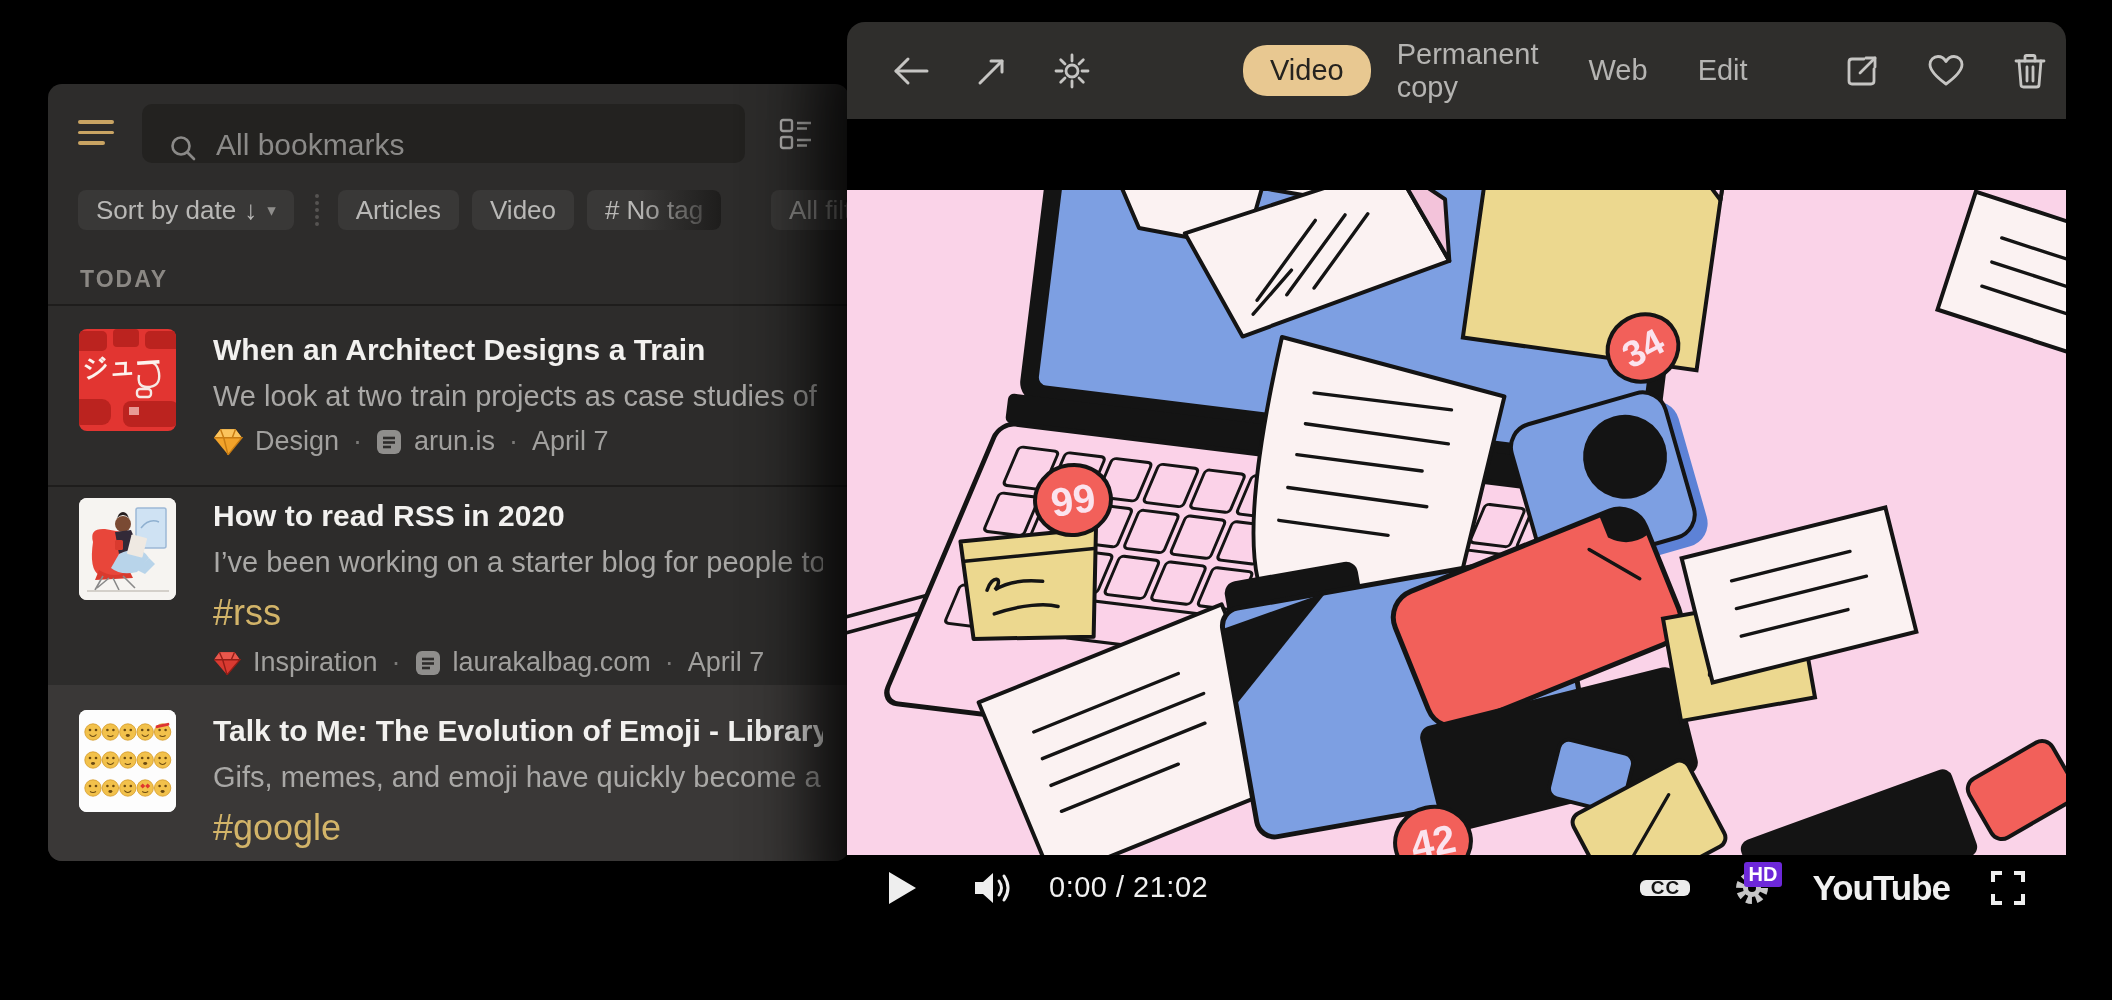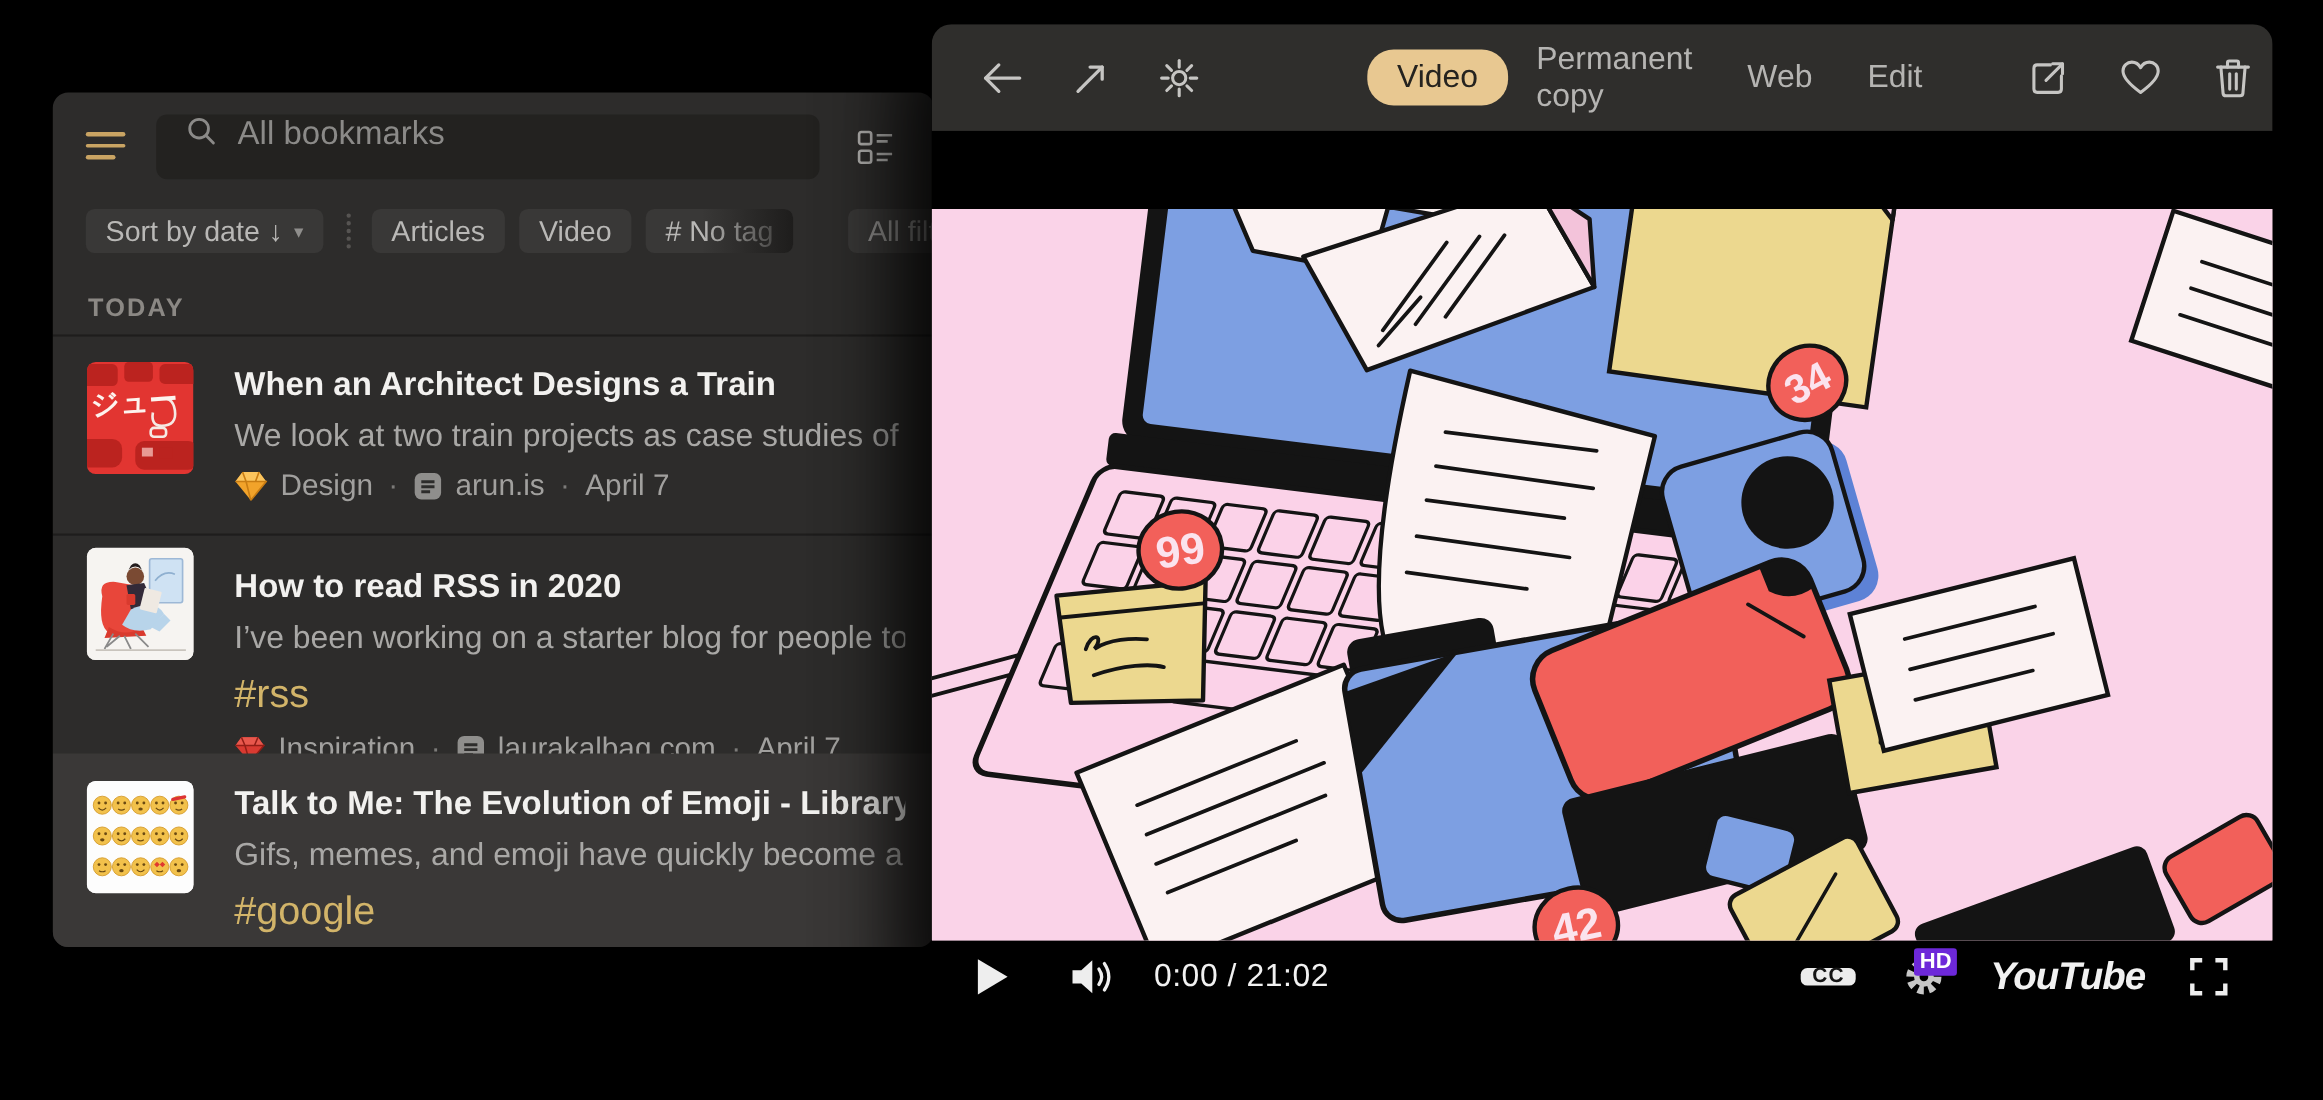--- a/index.html
+++ b/index.html
@@ -7,21 +7,21 @@
           font-family:"Liberation Sans",sans-serif;-webkit-font-smoothing:antialiased;}
 
   
   .bm-window{position:absolute;left:48px;top:84px;width:801px;height:777px;
              background:#2d2c2b;border-radius:14px;overflow:hidden;}
   .bm-header{position:absolute;left:0;top:0;width:100%;height:100px;}
   .hamburger{position:absolute;left:30px;top:36px;width:36px;height:26px;cursor:pointer;}
   .hamburger i{display:block;height:3.5px;border-radius:2px;background:#c9a463;margin-bottom:7px;}
   .hamburger i:nth-child(3){width:27px;}
   .search-box{position:absolute;left:94px;top:20px;width:603px;height:59px;background:#232220;
-              border-radius:10px;display:flex;align-items:flex-start;padding:0 0 0 26px;box-sizing:border-box;}
+              border-radius:10px;display:flex;align-items:flex-end;padding:0 0 0 26px;box-sizing:border-box;}
   .search-box svg{flex:0 0 auto;margin-right:16px;}
   .search-input{background:transparent;border:none;outline:none;color:#cfcecc;font-size:30px;
                 font-family:"Liberation Sans",sans-serif;width:420px;}
   .search-input::placeholder{color:#8b8a88;opacity:1;}
   .view-btn{position:absolute;left:730px;top:32px;width:36px;height:36px;}
 
   .filter-row{position:absolute;left:30px;top:106px;height:40px;display:flex;align-items:stretch;}
   .chip{background:#393837;border-radius:8px;color:#b9b8b6;font-size:26px;display:flex;
         align-items:center;padding:0 18px;white-space:nowrap;position:relative;}
   .chip .arrow{margin-left:8px;}
@@ -71,21 +71,21 @@
   .play-btn{width:30px;height:34px;margin-right:56px;}
   .vol-btn{width:42px;height:36px;margin-right:34px;}
   .time{color:#f1f1f1;font-size:29px;letter-spacing:.5px;}
   .vc-right{margin-left:auto;display:flex;align-items:center;}
   .cc-badge{width:50px;height:16px;background:#ececec;border-radius:6px;color:#151515;
             font-size:19px;font-weight:700;display:flex;align-items:center;justify-content:center;
             letter-spacing:1px;}
   .gear-hd{position:relative;width:44px;height:44px;margin-left:40px;}
   .hd-badge{position:absolute;right:-8px;top:-4px;background:#6d28d9;color:#fff;font-size:20px;
             font-weight:700;border-radius:3px;padding:1px 5px;}
-  .yt-logo{color:#f1f1f1;font-size:35px;font-weight:700;letter-spacing:-1px;margin-left:38px;font-style:italic;}
+  .yt-logo{color:#f1f1f1;font-size:35px;font-weight:700;letter-spacing:-1px;margin-left:38px;}
   .fs-btn{width:36px;height:36px;margin-left:40px;}
 </style>
 </head>
 <body>
 
 <div class="canvas">
 
   <div class="bm-window">
 
     <div class="bm-header">
@@ -201,21 +201,21 @@
           <path d="M36,34 l16,-2 8,18 -20,6z" fill="#332a38"></path>
           <path d="M40,56 q22,-10 30,4 l-12,14 q-16,4 -26,-4z" fill="#b8d4ea"></path>
           <path d="M58,72 l12,-12 6,6 -10,10z" fill="#b8d4ea"></path>
           <rect x="50" y="38" width="16" height="20" rx="1" fill="#efe9e2" transform="rotate(14 58 48)"></rect>
           <rect x="36" y="42" width="8" height="10" rx="1.5" fill="#d93a2e"></rect>
           <path d="M24,78 l-8,14 M34,80 l6,12 M44,78 l12,12 M30,80 l-12,10" stroke="#8a8a8a" stroke-width="1.6"></path>
           <line x1="8" y1="93" x2="90" y2="93" stroke="#c9c4bd" stroke-width="1.6"></line>
         </svg>
       </div>
       <div class="bm-text">
-        <div class="bm-title" style="margin-top:19px">How to read RSS in 2020</div>
+        <div class="bm-title" style="margin-top:1px">How to read RSS in 2020</div>
         <div class="bm-desc">I’ve been working on a starter blog for people to …</div>
         <div class="bm-tag">#rss</div>
         <div class="bm-meta">
           <svg width="28" height="26" viewBox="0 0 26 24">
             <path d="M6,2 L20,2 L25,9 L13,23 L1,9 Z" fill="#d93a31"></path>
             <path d="M6,2 L20,2 L25,9 L1,9 Z" fill="#e8574c"></path>
             <path d="M6,2 L9,9 L13,23 M20,2 L17,9 M1,9 L25,9 L13,23" fill="none" stroke="#931d16" stroke-width="1.3"></path>
           </svg>
           <span>Inspiration</span>
           <span class="mdot">·</span>

